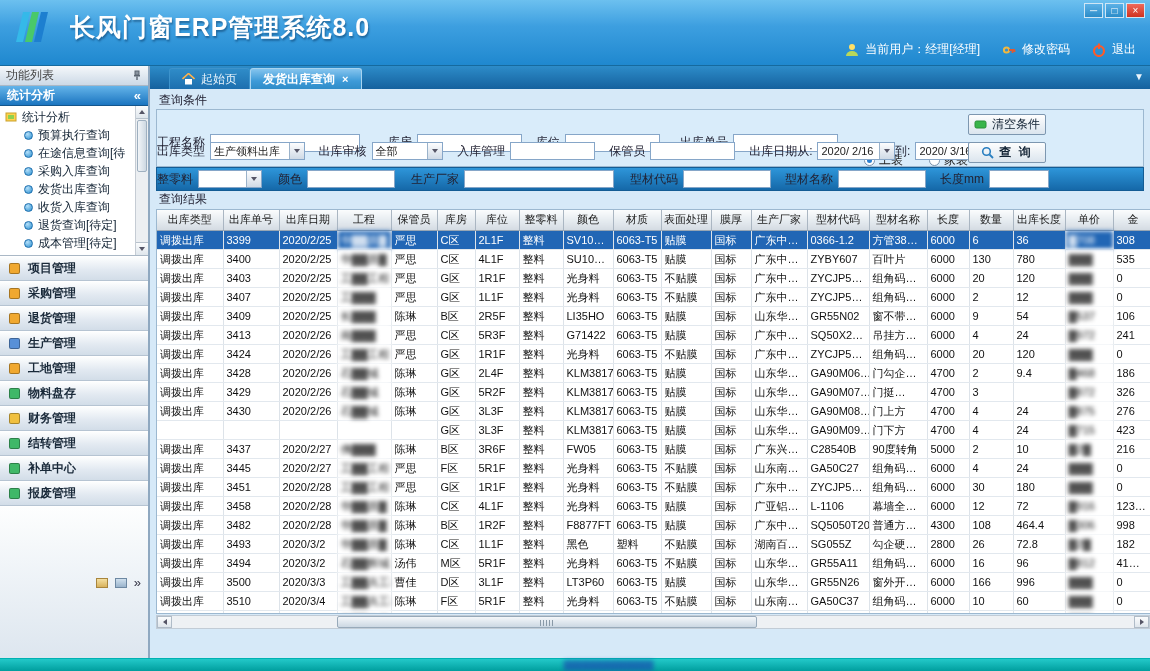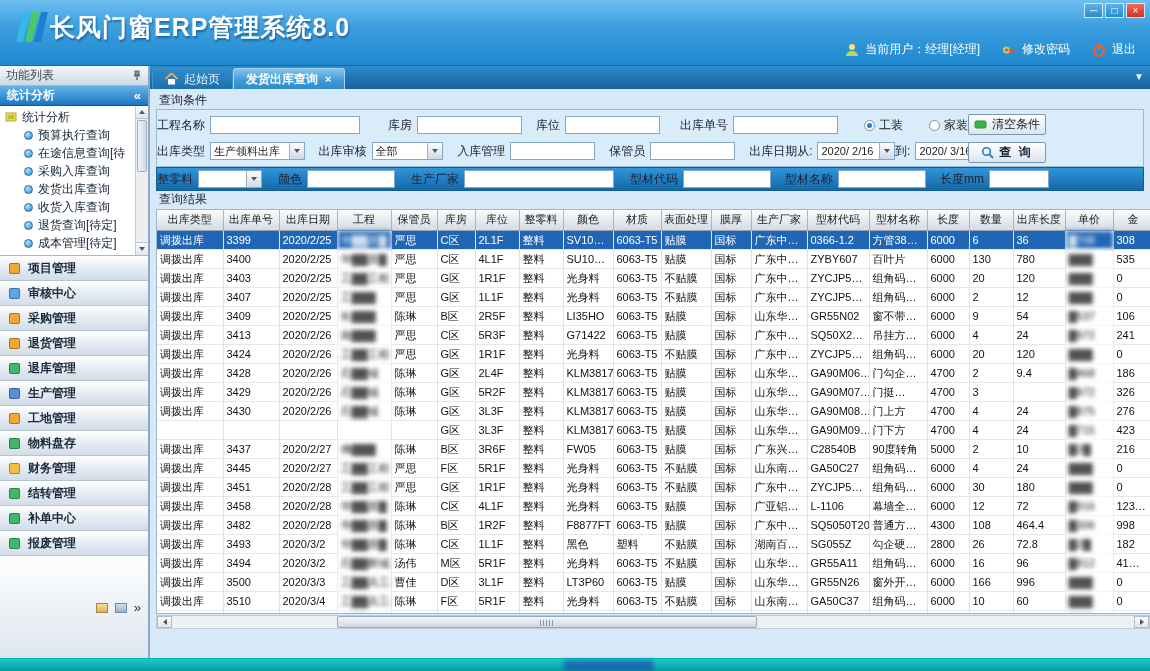--- a/index.html
+++ b/index.html
@@ -6,21 +6,21 @@
   html,body { width:1150px; height:671px; overflow:hidden; }
   body {
     font-family: "Liberation Sans","DejaVu Sans",sans-serif;
     font-size: 12px; color:#222; background:#d6e9f8; position:relative;
   }
 
   
   .titlebar { height:66px; position:relative;
     background: linear-gradient(180deg,#6cc0ef 0%,#3d9fe0 40%,#1f88cf 100%);
     border-bottom:1px solid #166a9e; }
-  .logo { position:absolute; left:10px; top:10px; display:flex; align-items:center; gap:0; }
+  .logo { position:absolute; left:10px; top:10px; display:flex; align-items:center; gap:20px; }
   .app-title { color:#fff; font-size:25px; font-weight:bold; letter-spacing:1px;
     text-shadow:1px 2px 2px rgba(0,40,80,.45); }
   .win-controls { position:absolute; top:3px; right:5px; display:flex; gap:2px; }
   .winbtn { width:19px; height:15px; text-align:center; line-height:13px; font-size:10px;
     color:#fff; border:1px solid #cfe6f5; background:linear-gradient(#5cb1e6,#2b8cc9); cursor:default; }
   .winbtn.close { background:linear-gradient(#f06a5a,#cf3322); }
   .userbar { position:absolute; right:14px; bottom:7px; display:flex; align-items:center; gap:6px; color:#fff; }
   .userbar .ub-link { color:#fff; }
   .userbar svg { display:block; }
   .ub-gap { width:10px; }
@@ -54,40 +54,40 @@
     font-weight:bold; color:#1a2a3a; cursor:default; }
   .nav-icon { width:11px; height:11px; border-radius:2px; border:1px solid rgba(0,0,0,.3); flex:0 0 11px; }
   .side-footer { flex:1; display:flex; align-items:center; justify-content:flex-end; gap:7px; padding:0 7px;
     background:linear-gradient(#fdfefe,#dde6ef); border-top:1px solid #fff; color:#445; }
   .mini-ic { display:inline-block; width:12px; height:10px; background:linear-gradient(#cfe0ee,#9ab4cc); border:1px solid #6d88a2; }
   .mini-ic.fold { background:linear-gradient(#f4dfa0,#d8b25c); border-color:#a8853c; }
   .more { font-size:13px; color:#334; }
 
   
   .main { width:1000px; display:flex; flex-direction:column; }
-  .tabbar { height:23px; background:linear-gradient(#2d8cc9,#15619e); display:flex; align-items:flex-end; padding-left:2px; position:relative; }
+  .tabbar { height:23px; background:linear-gradient(#2d8cc9,#15619e); display:flex; align-items:flex-end; padding-left:19px; position:relative; }
   .tab { height:21px; display:flex; align-items:center; gap:6px; padding:0 12px; color:#eaf4fc; cursor:default;
     border:1px solid #3d93cc; border-bottom:none; border-radius:3px 3px 0 0; background:linear-gradient(#2f8cc8,#1d6faf); }
   .tab.active { background:linear-gradient(#85c4ee,#3d9ad8 60%,#2f8cc8); color:#fff; font-weight:bold; border-color:#a8d4f0; }
   .tab-close { font-size:11px; line-height:10px; padding:0 1px; }
   .tab-list { position:absolute; right:6px; top:5px; color:#eaf4fc; font-size:10px; }
 
   .content { height:569px; background:#d6e9f8; padding:3px 0 0 6px; overflow:hidden; }
   .sec-label { height:16px; line-height:16px; margin-left:3px; color:#223; }
 
   .query-box { position:relative; width:988px; height:58px; border:1px solid #9cb8d0; background:#d9ecfa; margin-top:1px; }
   .q-row { position:absolute; left:0; right:150px; display:flex; align-items:center; }
   .q-row.r1 { top:6px; } .q-row.r2 { top:32px; }
   .q-label { white-space:nowrap; color:#223; }
   .ml8{margin-left:0} .ml14{margin-left:14px} .ml16{margin-left:16px} .ml20{margin-left:20px} .ml28{margin-left:28px}
   input.txt { height:18px; border:1px solid #86a6c8; background:#fff; padding:0 3px; font:11px "Liberation Sans","DejaVu Sans",sans-serif; margin-left:5px; }
   .w150{width:150px}.w105{width:105px}.w95{width:95px}.w88{width:88px}.w85{width:85px}.w78{width:78px}.w72{width:72px}.w64{width:64px}.w60{width:60px}.w150f{width:150px}
   .select { height:18px; margin-left:5px; background:#fff; border:1px solid #86a6c8; display:flex; align-items:center; justify-content:space-between; padding-left:3px; font-size:11px; white-space:nowrap; overflow:hidden; }
   .sel-btn { width:15px; height:16px; background:linear-gradient(#fdfdfe,#cfdae6); border-left:1px solid #9ab2ca; display:flex; align-items:center; justify-content:center; flex:0 0 15px; }
-  .radio-wrap { display:flex; align-items:center; gap:4px; margin-left:26px; }
+  .radio-wrap { display:flex; align-items:center; gap:4px; margin-left:26px;margin-top:36px; }
   .radio { width:11px; height:11px; border-radius:50%; border:1px solid #7a92ac; background:#fff; position:relative; }
   .radio.checked::after { content:""; position:absolute; left:2px; top:2px; width:5px; height:5px; border-radius:50%; background:#2a7fd0; }
   .btn { position:absolute; right:97px; width:78px; height:21px; display:flex; align-items:center; justify-content:center; gap:5px;
     background:linear-gradient(#fefefe,#dbe5ee); border:1px solid #7d97b0; border-radius:2px; font:12px "Liberation Sans","DejaVu Sans",sans-serif; color:#123; cursor:default; }
   .btn.clear { top:4px;margin-left:40px; } .btn.search { top:32px; font-weight:bold; letter-spacing:2px; }
 
   .mat-tabs { width:988px; height:22px; margin-top:4px; display:flex; background:linear-gradient(#fcfdfe,#dfe7ee);
     border:1px solid #a8b8c8; }
   .mat-tab { padding:0 15px; line-height:20px; border-right:1px solid #b4c0cc; font-weight:bold; white-space:nowrap; color:#111; cursor:default; }
   .mat-tab.active { background:#fff; }
@@ -226,34 +226,26 @@
             <span class="tri-down"></span>
           </div>
       </div>
     </div>
     <div class="nav-stack" id="nav-items">
         <div class="nav-item">
           <span class="nav-icon" style="background: rgb(240, 168, 48);"></span>
           <span class="nav-label">项目管理</span>
         </div>
         <div class="nav-item">
-          <span class="nav-icon" style="background: rgb(88, 168, 232);"></span>
-          <span class="nav-label">审核中心</span>
-        </div>
-        <div class="nav-item">
           <span class="nav-icon" style="background: rgb(240, 168, 48);"></span>
           <span class="nav-label">采购管理</span>
         </div>
         <div class="nav-item">
           <span class="nav-icon" style="background: rgb(240, 168, 48);"></span>
           <span class="nav-label">退货管理</span>
-        </div>
-        <div class="nav-item">
-          <span class="nav-icon" style="background: rgb(64, 184, 104);"></span>
-          <span class="nav-label">退库管理</span>
         </div>
         <div class="nav-item">
           <span class="nav-icon" style="background: rgb(88, 144, 216);"></span>
           <span class="nav-label">生产管理</span>
         </div>
         <div class="nav-item">
           <span class="nav-icon" style="background: rgb(240, 168, 48);"></span>
           <span class="nav-label">工地管理</span>
         </div>
         <div class="nav-item">

